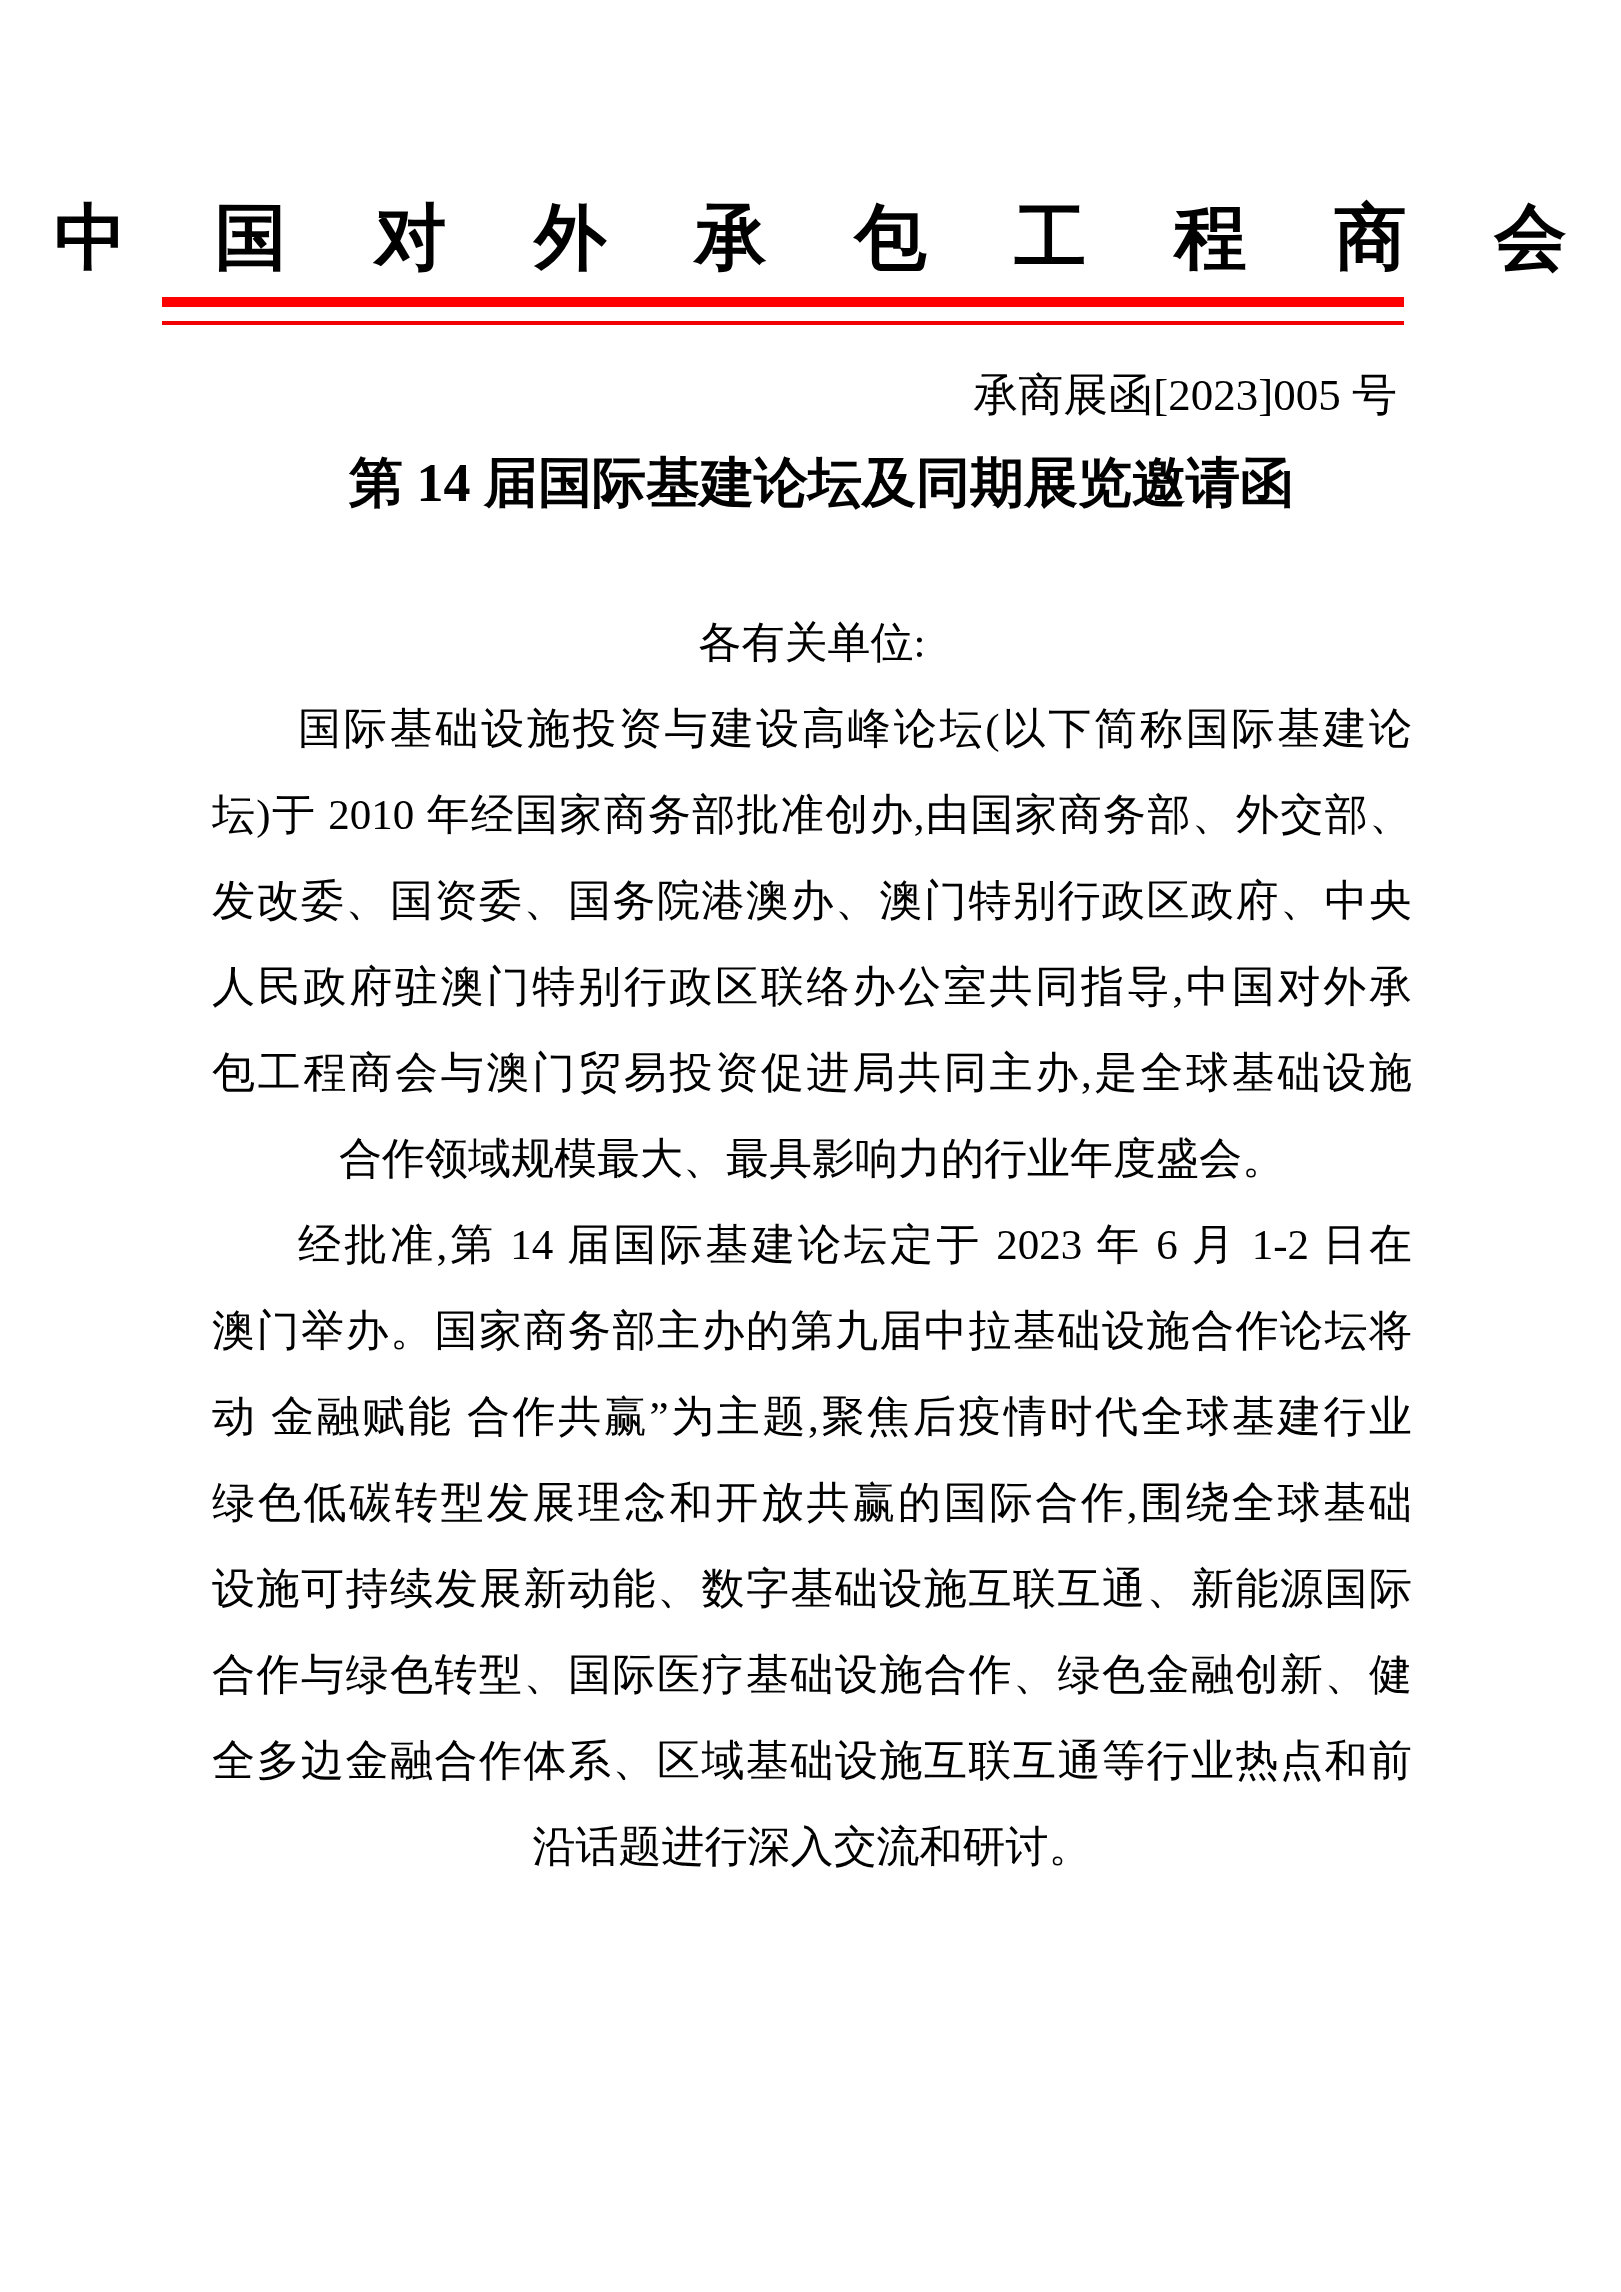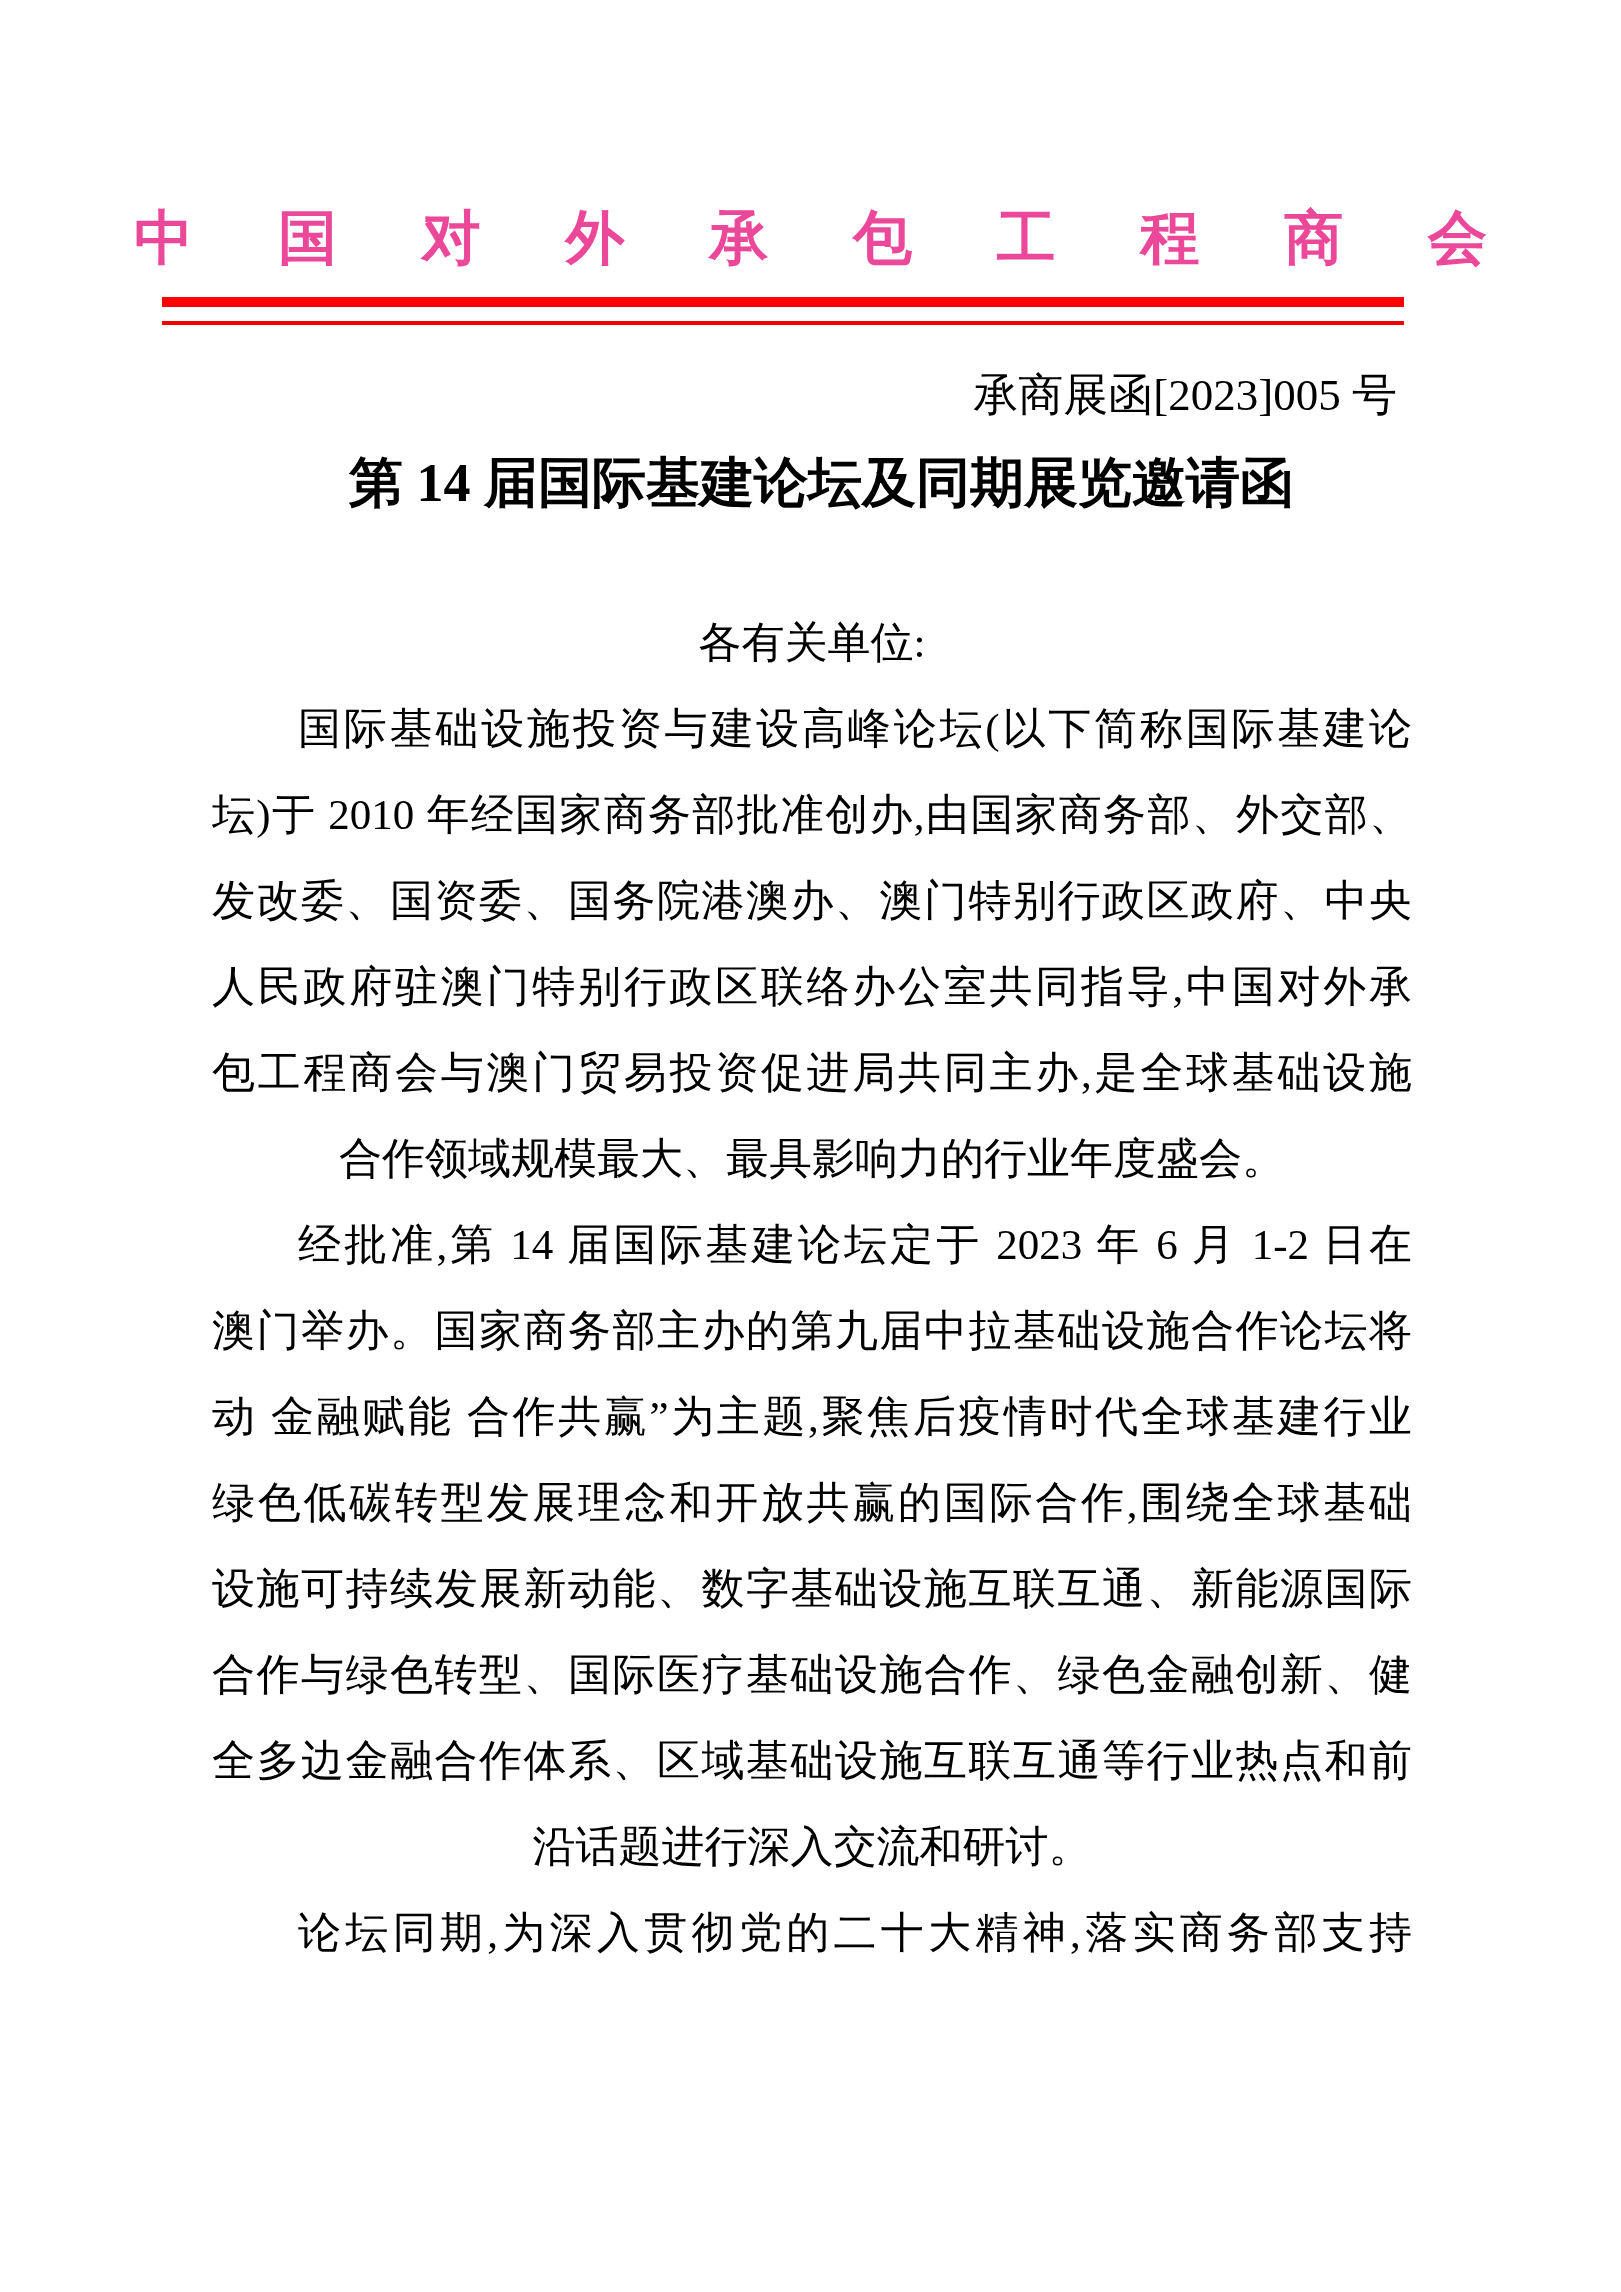--- a/index.html
+++ b/index.html
@@ -11,24 +11,24 @@
     overflow: hidden;
     font-family: "Liberation Serif", serif;
     color: #000000;
   }
   .org-name {
     position: absolute;
     top: 198px;
     left: 0;
     width: 100%;
     text-align: center;
-    font-size: 59px;
+    font-size: 72px;
     line-height: 80px;
     font-weight: bold;
-    color: #ec4899;
+    color: #000000;
     letter-spacing: 35px;
     text-indent: 35px;
     white-space: nowrap;
   }
   .rule-thick {
     position: absolute;
     top: 297px;
     left: 162px;
     width: 1242px;
     height: 9.8px;
@@ -109,17 +109,16 @@
     <div class="line fill">包工程商会与澳门贸易投资促进局共同主办,是全球基础设施</div>
     <div class="line">合作领域规模最大、最具影响力的行业年度盛会。</div>
     <div class="line indent fill">经批准,第 14 届国际基建论坛定于 2023 年 6 月 1-2 日在</div>
     <div class="line fill">澳门举办。国家商务部主办的第九届中拉基础设施合作论坛将</div>
     <div class="line fill">动 金融赋能 合作共赢”为主题,聚焦后疫情时代全球基建行业</div>
     <div class="line fill">绿色低碳转型发展理念和开放共赢的国际合作,围绕全球基础</div>
     <div class="line fill">设施可持续发展新动能、数字基础设施互联互通、新能源国际</div>
     <div class="line fill">合作与绿色转型、国际医疗基础设施合作、绿色金融创新、健</div>
     <div class="line fill">全多边金融合作体系、区域基础设施互联互通等行业热点和前</div>
     <div class="line">沿话题进行深入交流和研讨。</div>
-    <div class="line indent fill">论坛同期,为深入贯彻党的二十大精神,落实商务部支持</div>
   </div>
 
 </div>
 
 
 </body></html>

